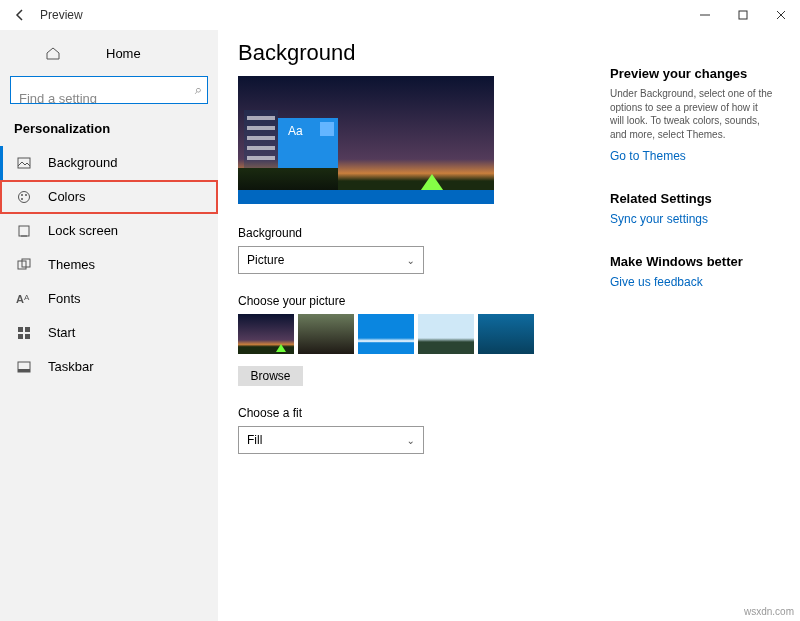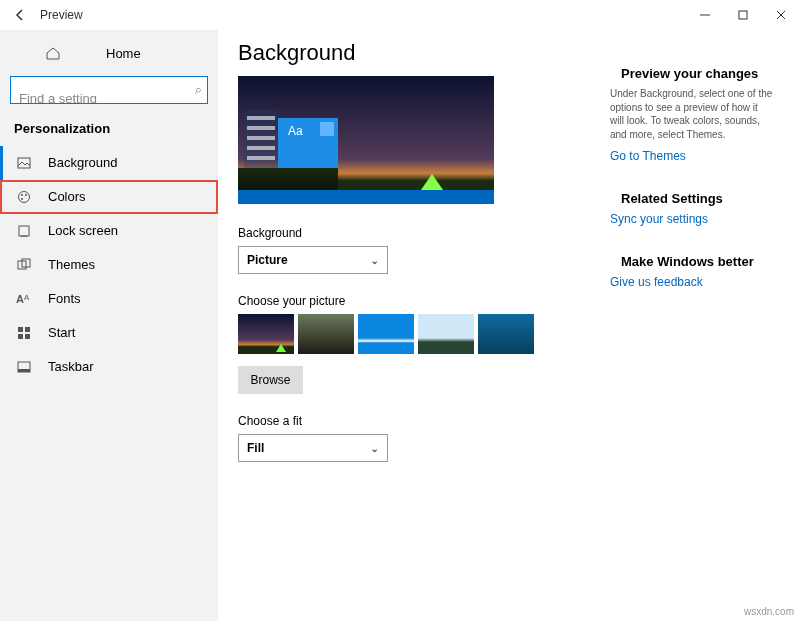--- a/index.html
+++ b/index.html
@@ -35,37 +35,37 @@
 .preview .trees { position: absolute; left: 0; bottom: 12px; width: 100px; height: 24px; background: linear-gradient(0deg,#0b120a,#1a2a10); }
 .preview .taskbar { position: absolute; bottom: 0; left: 0; right: 0; height: 14px; background: #0067c0; }
 .preview .window { position: absolute; left: 40px; bottom: 14px; width: 60px; height: 72px; background: #1e8de6; }
 .preview .window .aa { position: absolute; top: 6px; left: 10px; color: #fff; font-size: 12px; }
 .preview .window .tile1 { position: absolute; right: 4px; top: 4px; width: 14px; height: 14px; background: #64b5ff; }
 .preview .window .tile2 { position: absolute; right: 4px; bottom: 4px; width: 14px; height: 14px; background: #64b5ff; }
 .preview .panel { position: absolute; left: 6px; bottom: 14px; width: 34px; height: 80px; background: rgba(30,60,100,0.35); }
 .preview .panel div { height: 4px; margin: 6px 3px; background: #fff; opacity: .6; }
 
 .subsection-label { font-size: 12px; margin-bottom: 6px; }
-.dropdown { width: 150px; height: 28px; border: 1px solid #999; display: flex; align-items: center; justify-content: space-between; padding: 0 8px; font-size: 12px; cursor: pointer; margin-bottom: 20px; background: #fff; font-weight: bold; }
+.dropdown { width: 186px; height: 28px; border: 1px solid #999; display: flex; align-items: center; justify-content: space-between; padding: 0 8px; font-size: 12px; cursor: pointer; margin-bottom: 20px; background: #fff; }
 .dropdown .chev { font-size: 10px; color: #555; }
 
 .thumbs { display: flex; gap: 4px; margin-bottom: 12px; }
 .thumb { width: 56px; height: 40px; cursor: pointer; }
 .thumb.t0 { background: linear-gradient(180deg,#0b1230 0%,#533b5a 65%,#c97f3d 76%,#1a2a10 82%); position: relative; }
 .thumb.t0::after { content:''; position:absolute; right:8px; bottom:2px; border-left:5px solid transparent; border-right:5px solid transparent; border-bottom:8px solid #6fff3a; }
 .thumb.t1 { background: linear-gradient(180deg,#6a7a5b,#1f1a15); }
 .thumb.t2 { background: linear-gradient(180deg,#0a86e0 60%,#fff 68%,#0a86e0 72%); }
 .thumb.t3 { background: linear-gradient(180deg,#cfe8f7 60%,#2a4432 70%); }
 .thumb.t4 { background: linear-gradient(180deg,#0f6a9e,#07405e); }
 
-.browse-btn { width: 65px; height: 28px; border: none; background: #ddd; font-size: 12px; cursor: pointer; margin-bottom: 20px; }
+.browse-btn { width: 65px; height: 20px; border: none; background: #ddd; font-size: 12px; cursor: pointer; margin-bottom: 20px; }
 
 .rightcol { position: absolute; right: 26px; top: 66px; width: 164px; }
 .rightcol .sec { margin-bottom: 28px; }
-.rightcol .sec h4 { font-size: 13px; font-weight: 600; margin-bottom: 6px; margin-left: 11px; }
+.rightcol .sec h4 { font-size: 13px; font-weight: 600; margin-bottom: 6px; }
 .rightcol .sec p { font-size: 10px; color: #555; margin-bottom: 8px; line-height: 1.35; }
 .rightcol .link { font-size: 12px; color: #0067c0; cursor: pointer; margin-bottom: 8px; display: block; }
 
 .watermark { position: absolute; right: 6px; bottom: 4px; font-size: 10px; color: #999; }
 
 svg { display: block; }
 .ic { width: 16px; height: 16px; }
 </style>
 </head>
 <body>

